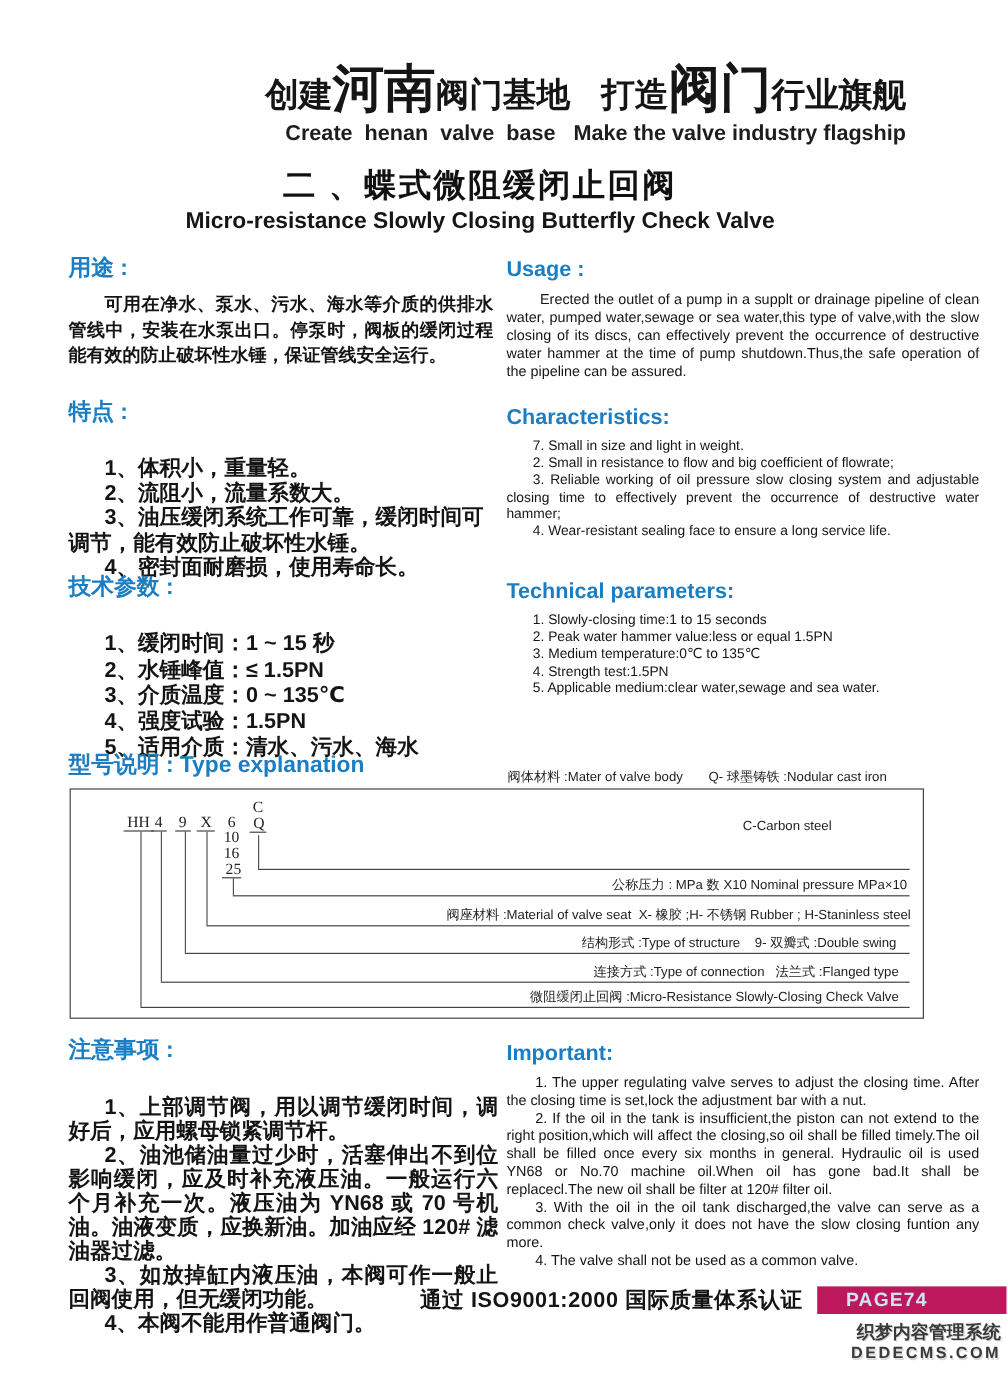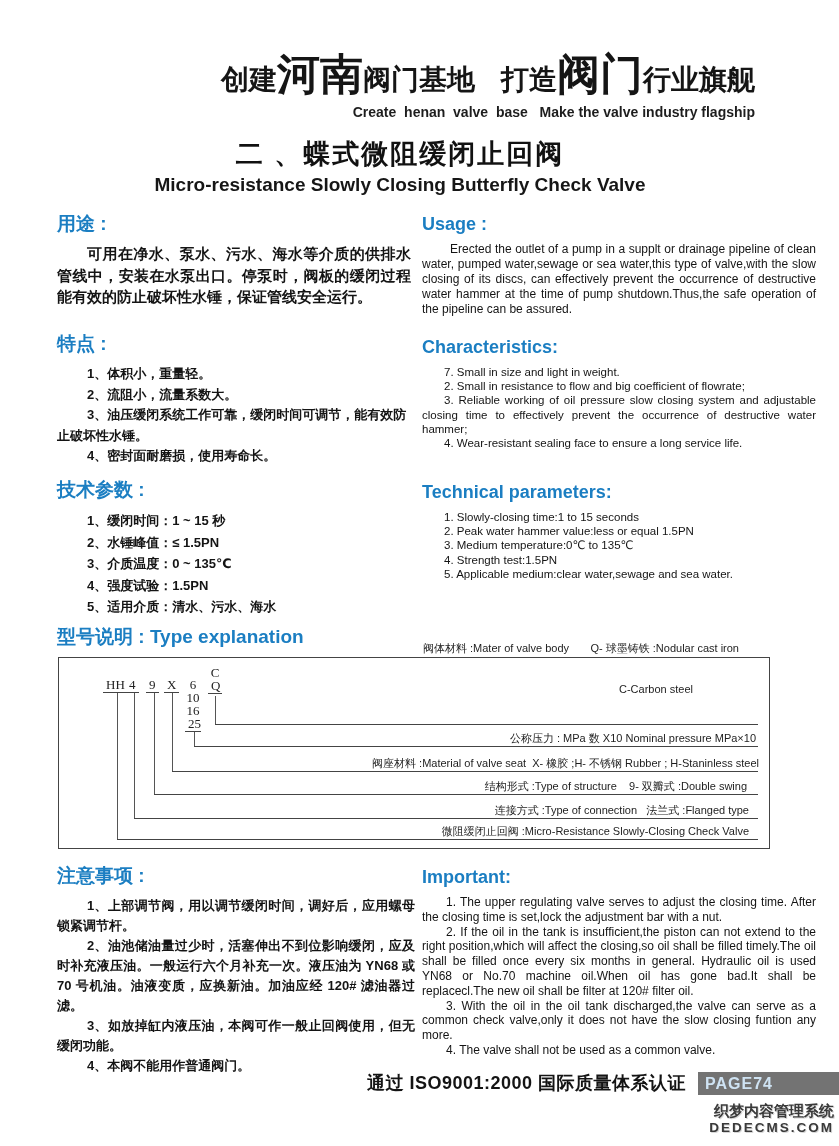--- a/index.html
+++ b/index.html
@@ -4,56 +4,56 @@
 <style>
   html,body{margin:0;padding:0;background:#fff;}
   .page{position:relative;width:839px;height:1146px;background:#ffffff;overflow:hidden;
         font-family:"Liberation Sans","DejaVu Sans",sans-serif;color:#161616;}
 
   
   .header{position:absolute;top:52px;right:84px;text-align:right;}
   .slogan{font-size:28px;font-weight:800;color:#151515;line-height:44px;white-space:nowrap;}
   .slogan .lg{font-size:43px;}
   .slogan .gap{display:inline-block;width:26px;}
-  .subtitle{font-size:14px;font-weight:700;color:#1d1d1d;margin-top:0px;white-space:pre;line-height:20px;}
+  .subtitle{font-size:18px;font-weight:700;color:#1d1d1d;margin-top:0px;white-space:pre;line-height:20px;}
 
   
   .title-wrap{position:absolute;top:138px;left:0;width:800px;text-align:center;}
   .title-zh{font-size:27px;font-weight:800;letter-spacing:2px;line-height:32px;color:#111;}
   .title-en{font-size:19px;font-weight:700;line-height:24px;margin-top:3px;color:#161616;}
 
   
   .sec{position:absolute;}
   .h-zh{font-size:19px;font-weight:800;color:#1b7ec2;line-height:24px;}
   .h-en{font-size:18px;font-weight:700;color:#1b7ec2;line-height:23px;}
   .body-zh{margin-top:7px;font-size:15px;line-height:21.5px;text-align:justify;color:#141414;}
   .body-zh p,.list-zh p{margin:0;text-indent:30px;font-weight:bold;}
-  .list-zh{margin-top:8px;font-size:13px;line-height:20.5px;color:#141414;}
+  .list-zh{margin-top:24px;font-size:18px;line-height:20.5px;color:#141414;}
   .body-en{margin-top:6px;font-size:12px;line-height:15px;text-align:justify;color:#141414;}
   .body-en p{margin:0;text-indent:28px;}
   .list-en{margin-top:6px;font-size:11.5px;line-height:14.2px;text-align:justify;color:#141414;}
   .list-en p{margin:0;text-indent:22px;}
   .notes-en{margin-top:6px;font-size:12px;line-height:14.8px;text-align:justify;color:#141414;}
   .notes-en p{margin:0;text-indent:24px;}
 
   
   .type-heading{position:absolute;left:57px;top:624px;font-size:19px;font-weight:800;color:#1b7ec2;}
   .diagram{position:absolute;left:58px;top:657px;width:710px;height:190px;border:1px solid #444;}
   .code{position:absolute;font-family:"Liberation Serif","DejaVu Serif",serif;font-size:13px;line-height:13px;
         color:#222;text-align:center;}
   .code.u{border-bottom:1px solid #444;padding:0 3px 1px 3px;}
   .vline{position:absolute;width:1px;background:#555;}
   .rule{position:absolute;height:0;border-top:1px solid #444;right:11px;}
   .dlabel{position:absolute;font-size:11px;line-height:13.5px;color:#1d1d1d;text-align:right;white-space:pre;}
 
   
   .footer{position:absolute;top:1071px;right:0;display:flex;align-items:center;}
   .cert{font-size:18px;font-weight:600;color:#141414;margin-right:12px;letter-spacing:0.5px;}
-  .page-badge{width:134px;height:23px;background:#737373;color:#cfe3f3;font-size:16px;font-weight:600;
-              line-height:23px;padding-left:7px;letter-spacing:1px;}
+  .page-badge{width:134px;height:23px;background:#be185d;color:#cfe3f3;font-size:16px;font-weight:600;
+              line-height:23px;padding-left:24px;letter-spacing:1px;}
   .watermark{position:absolute;top:1102px;right:5px;text-align:right;color:#3a3a3a;
              text-shadow:1px 1px 0 #d8d8d8;}
   .wm1{font-size:15px;font-weight:800;line-height:18px;}
   .wm2{font-size:13.5px;font-weight:800;letter-spacing:2px;line-height:16px;}
 </style>
 </head>
 <body>
 
 <div class="page">
 

